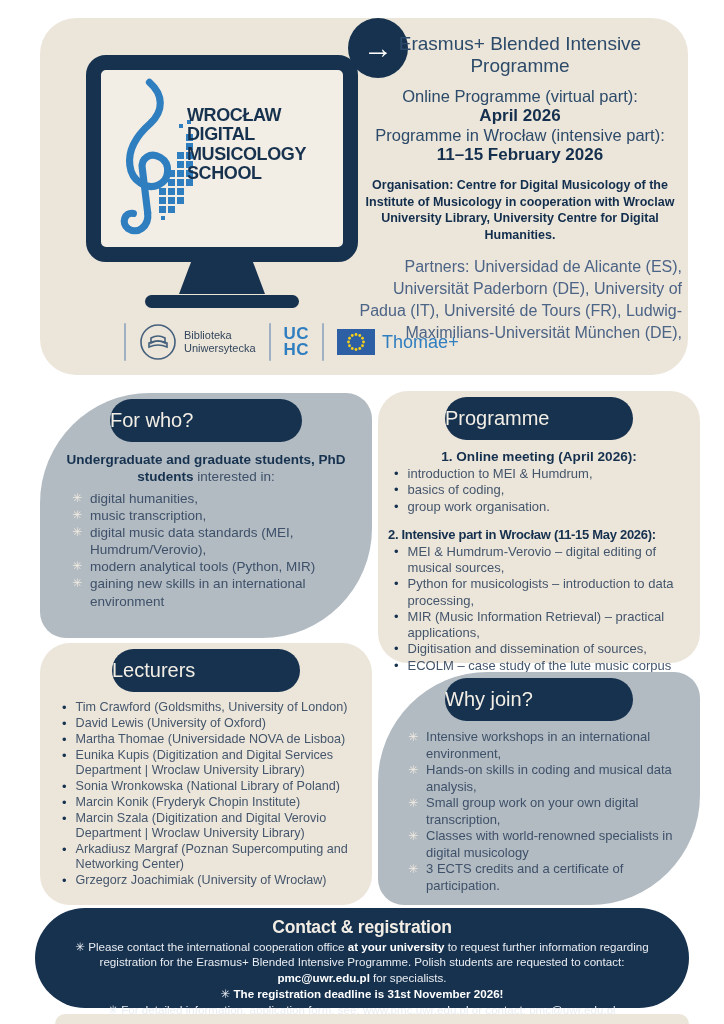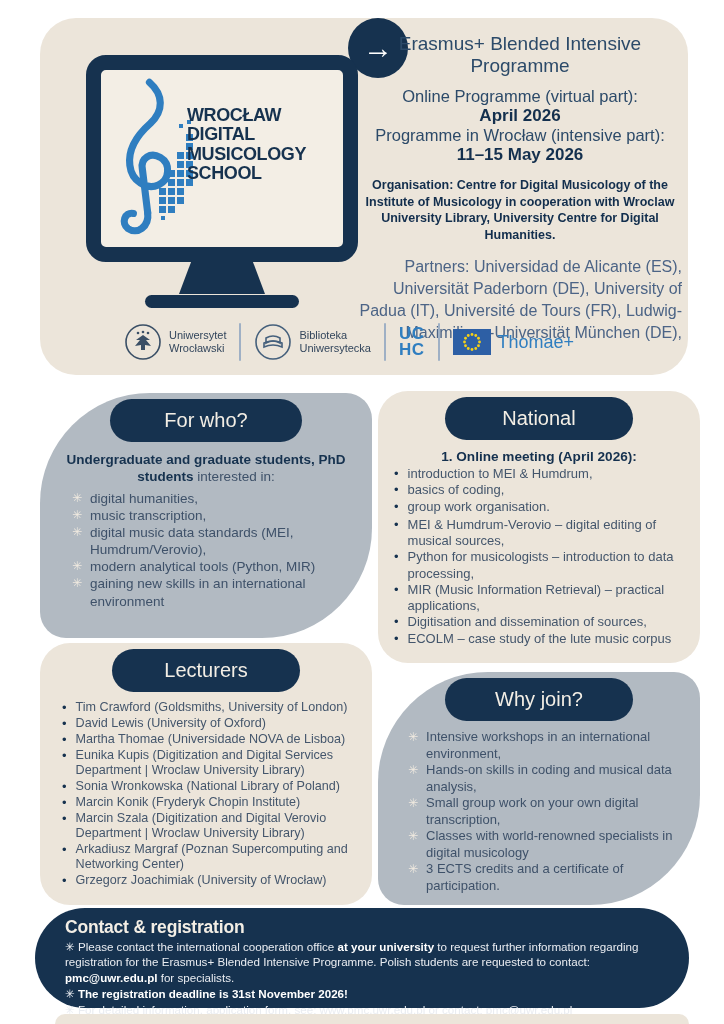--- a/index.html
+++ b/index.html
@@ -33,21 +33,21 @@
   .hr-partners{margin-top:13px;font-size:16px;color:#4C6486;text-align:right;line-height:1.38;}
 
   #logos-row{left:84px;bottom:7px;height:52px;display:flex;align-items:center;gap:13px;}
   .logo-unit{display:flex;align-items:center;gap:7px;}
   .logo-label{font-size:11px;color:#33465C;line-height:1.15;}
   .vdiv{width:2px;height:38px;background:#9FB0C5;border-radius:1px;}
   .uchc{color:#2F7EC0;font-weight:bold;font-size:17px;line-height:0.95;letter-spacing:0.5px;}
   .erasmus-label{color:#2F7EC0;font-size:18px;}
 
   
-  .pill{background:#16324F;color:#F3EEE5;border-radius:27px;text-align:center;
+  .pill{background:#16324F;color:#F3EEE5;border-radius:27px;
     font-size:20px;padding:10px 0;margin:6px auto 0;}
   .blob{background:#B2BAC2;border-radius:110px 26px 110px 26px;}
   .card{background:#ECE5DA;border-radius:30px;}
 
   #forwho{left:40px;top:393px;width:332px;height:245px;}
   #forwho .pill{width:192px;}
   .fw-intro{margin:10px 16px 4px;text-align:center;font-size:13.5px;color:#3E5169;line-height:1.25;}
   .fw-intro b{color:#16324F;}
 
   .star-list{margin:4px 12px 0 32px;}
@@ -67,21 +67,21 @@
   #lecturers .dot-list{margin:8px 8px 0 22px;}
   #lecturers .dl-item{font-size:12.6px;line-height:1.23;}
 
   #whyjoin{left:378px;top:672px;width:322px;height:233px;}
   #whyjoin .pill{width:188px;}
   #whyjoin .star-list{margin:8px 10px 0 30px;}
   #whyjoin .sl-item{font-size:13px;line-height:1.27;}
 
   
   #contact{left:35px;top:908px;width:654px;height:100px;background:#16324F;border-radius:50px;
-    color:#E9ECF1;box-sizing:border-box;padding:9px 30px 0;}
+    color:#E9ECF1;text-align:center;box-sizing:border-box;padding:9px 30px 0;}
   .ct-title{font-size:17.5px;font-weight:bold;color:#F3EEE5;letter-spacing:-0.2px;}
   .ct-line{font-size:11.6px;line-height:1.32;margin-top:1px;}
   .ct-line b{color:#ffffff;}
 
   #bottom-strip{left:55px;top:1014px;width:634px;height:10px;background:#ECE5DA;border-radius:18px 18px 0 0;}
 </style>
 </head>
 <body>
 
 <div class="abs" id="header-card">
@@ -132,41 +132,26 @@
     </div>
     <div class="stand"></div>
     <div class="base"></div>
   </div>
 
   <div class="abs hdr-right">
     <div class="hr-type">Erasmus+ Blended Intensive Programme</div>
     <div class="hr-label">Online Programme (virtual part):</div>
     <div class="hr-date">April 2026</div>
     <div class="hr-label">Programme in Wrocław (intensive part):</div>
-    <div class="hr-date">11–15 May 2026</div>
+    <div class="hr-date">11–15 February 2026</div>
     <div class="hr-org">Organisation: Centre for Digital Musicology of the Institute of Musicology in cooperation with Wroclaw University Library, University Centre for Digital Humanities.</div>
     <div class="hr-partners">Partners: Universidad de Alicante (ES), Universität Paderborn (DE),  University of Padua (IT), Université de Tours (FR), Ludwig-Maximilians-Universität München (DE),</div>
   </div>
 
   <div class="abs" id="logos-row">
-    <div class="logo-unit">
-      <svg width="38" height="38" viewBox="0 0 38 38">
-        <circle cx="19" cy="19" r="17" fill="none" stroke="#3A4F66" stroke-width="1.6"></circle>
-        <g fill="#3A4F66">
-          <circle cx="14" cy="10" r="1.3"></circle>
-            <circle cx="19" cy="9" r="1.3"></circle>
-            <circle cx="24" cy="10" r="1.3"></circle>
-          <path d="M19 12 L26 17 L22 17 L27 23 L21 22 L21 27 L17 27 L17 22 L11 23 L16 17 L12 17 Z"></path>
-        </g>
-      </svg>
-      <div class="logo-label">
-        <div>Uniwersytet</div>
-        <div>Wrocławski</div>
-      </div>
-    </div>
     <div class="vdiv"></div>
     <div class="logo-unit">
       <svg width="38" height="38" viewBox="0 0 38 38">
         <circle cx="19" cy="19" r="17" fill="none" stroke="#45607C" stroke-width="1.6"></circle>
         <path d="M12 15 q7 -4 14 0 v5 q-7 -4 -14 0 Z" fill="none" stroke="#45607C" stroke-width="1.6"></path>
         <path d="M10 20 q9 -4 18 0 v4 q-9 -4 -18 0 Z" fill="none" stroke="#45607C" stroke-width="1.6"></path>
       </svg>
       <div class="logo-label">
         <div>Biblioteka</div>
         <div>Uniwersytecka</div>
@@ -229,39 +214,40 @@
       </div>
 
       <div class="sl-item">
         <span class="st">✳</span>
         <span>gaining new skills in an international environment</span>
       </div>
     </div>
 </div>
 
 <div class="abs card" id="programme">
-  <div class="pill">National</div>
+  <div class="pill">Programme</div>
   <div class="pr-title">1. Online meeting (April 2026):</div>
   <div class="dot-list">
 
       <div class="dl-item">
         <span class="dt">•</span>
         <span>introduction to MEI &amp; Humdrum,</span>
       </div>
 
       <div class="dl-item">
         <span class="dt">•</span>
         <span>basics of coding,</span>
       </div>
 
       <div class="dl-item">
         <span class="dt">•</span>
         <span>group work organisation.</span>
       </div>
     </div>
+  <div class="pr-title pr-title2">2. Intensive part in Wrocław (11-15 May 2026):</div>
   <div class="dot-list">
 
       <div class="dl-item">
         <span class="dt">•</span>
         <span>MEI &amp; Humdrum-Verovio – digital editing of musical sources,</span>
       </div>
 
       <div class="dl-item">
         <span class="dt">•</span>
         <span>Python for musicologists – introduction to data processing,</span>

